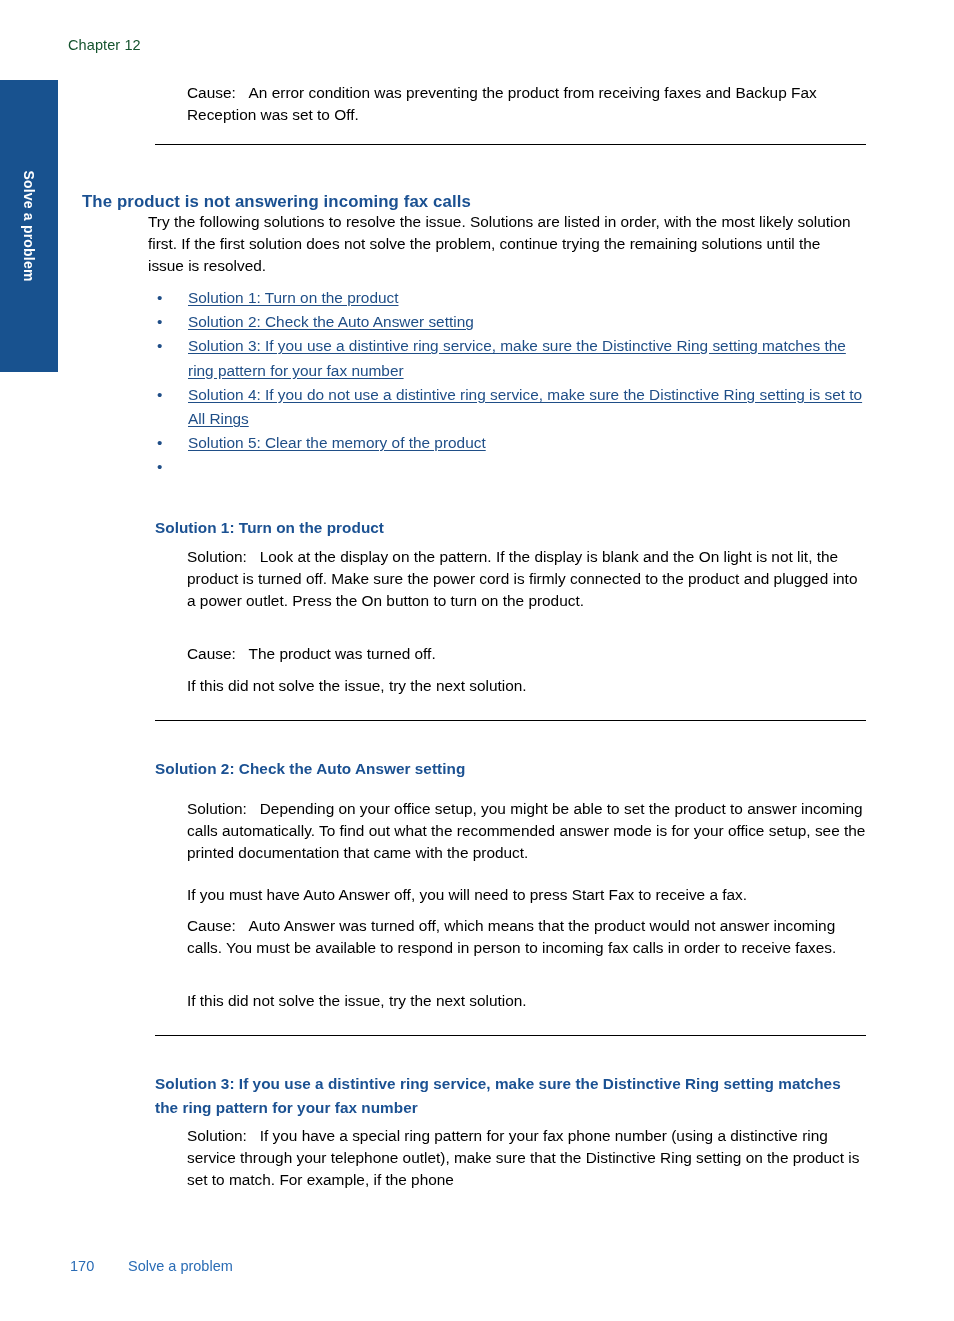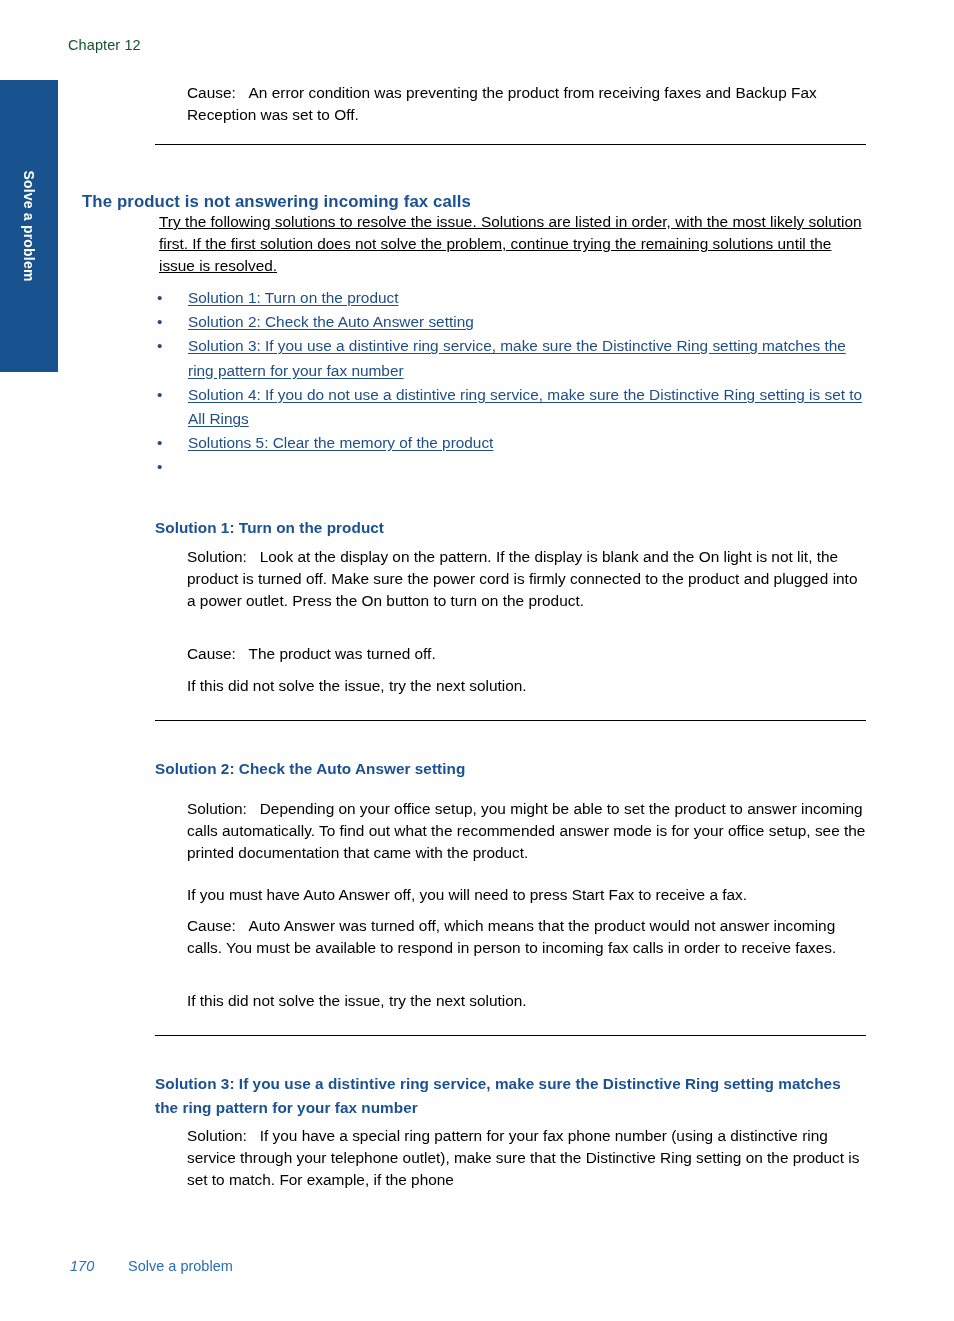--- a/index.html
+++ b/index.html
@@ -68,21 +68,21 @@
 
   
   p.body {
     margin: 0 0 0 0;
     font-size: 15.4px;
     line-height: 22.2px;
     color: #000000;
     text-align: left;
   }
 
-  .indent-1 { left: 159px; width: 712px; text-decoration: underline; }   
+  .indent-1 { left: 148px; width: 712px; }   
   .indent-2 { left: 187px; width: 680px; }   
 
   h1.sect {
     margin: 12px;
     font-size: 16.8px;
     font-weight: bold;
     color: #1b5192;
     left: 70px;
     width: 800px;
     line-height: 22px;
@@ -142,21 +142,20 @@
   .footer {
     position: absolute;
     left: 70px;
     top: 1258px;
     font-size: 14.5px;
     color: #2a6cb5;
   }
   .footer .pagenum {
     display: inline-block;
     width: 58px;
-    font-style: italic;
   }
   .footer .foot-title {
     display: inline-block;
   }
 
   b, .b { font-weight: normal; }
 </style>
 </head>
 <body>
 
@@ -196,21 +195,21 @@
       <li>
         <span class="bullet">•</span>
         <a href="#">Solution 3: If you use a distintive ring service, make sure the Distinctive Ring setting matches the ring pattern for your fax number</a>
       </li>
       <li>
         <span class="bullet">•</span>
         <a href="#">Solution 4: If you do not use a distintive ring service, make sure the Distinctive Ring setting is set to All Rings</a>
       </li>
       <li>
         <span class="bullet">•</span>
-        <a href="#">Solutions 5: Clear the memory of the product</a>
+        <a href="#">Solution 5: Clear the memory of the product</a>
       </li>
       <li>
         <span class="bullet">•</span>
       </li>
     </ul>
 
     <h2 class="sub block" style="top:516px;">Solution 1: Turn on the product</h2>
 
     <div class="block indent-2" style="top:546px;">
       <p class="body">

